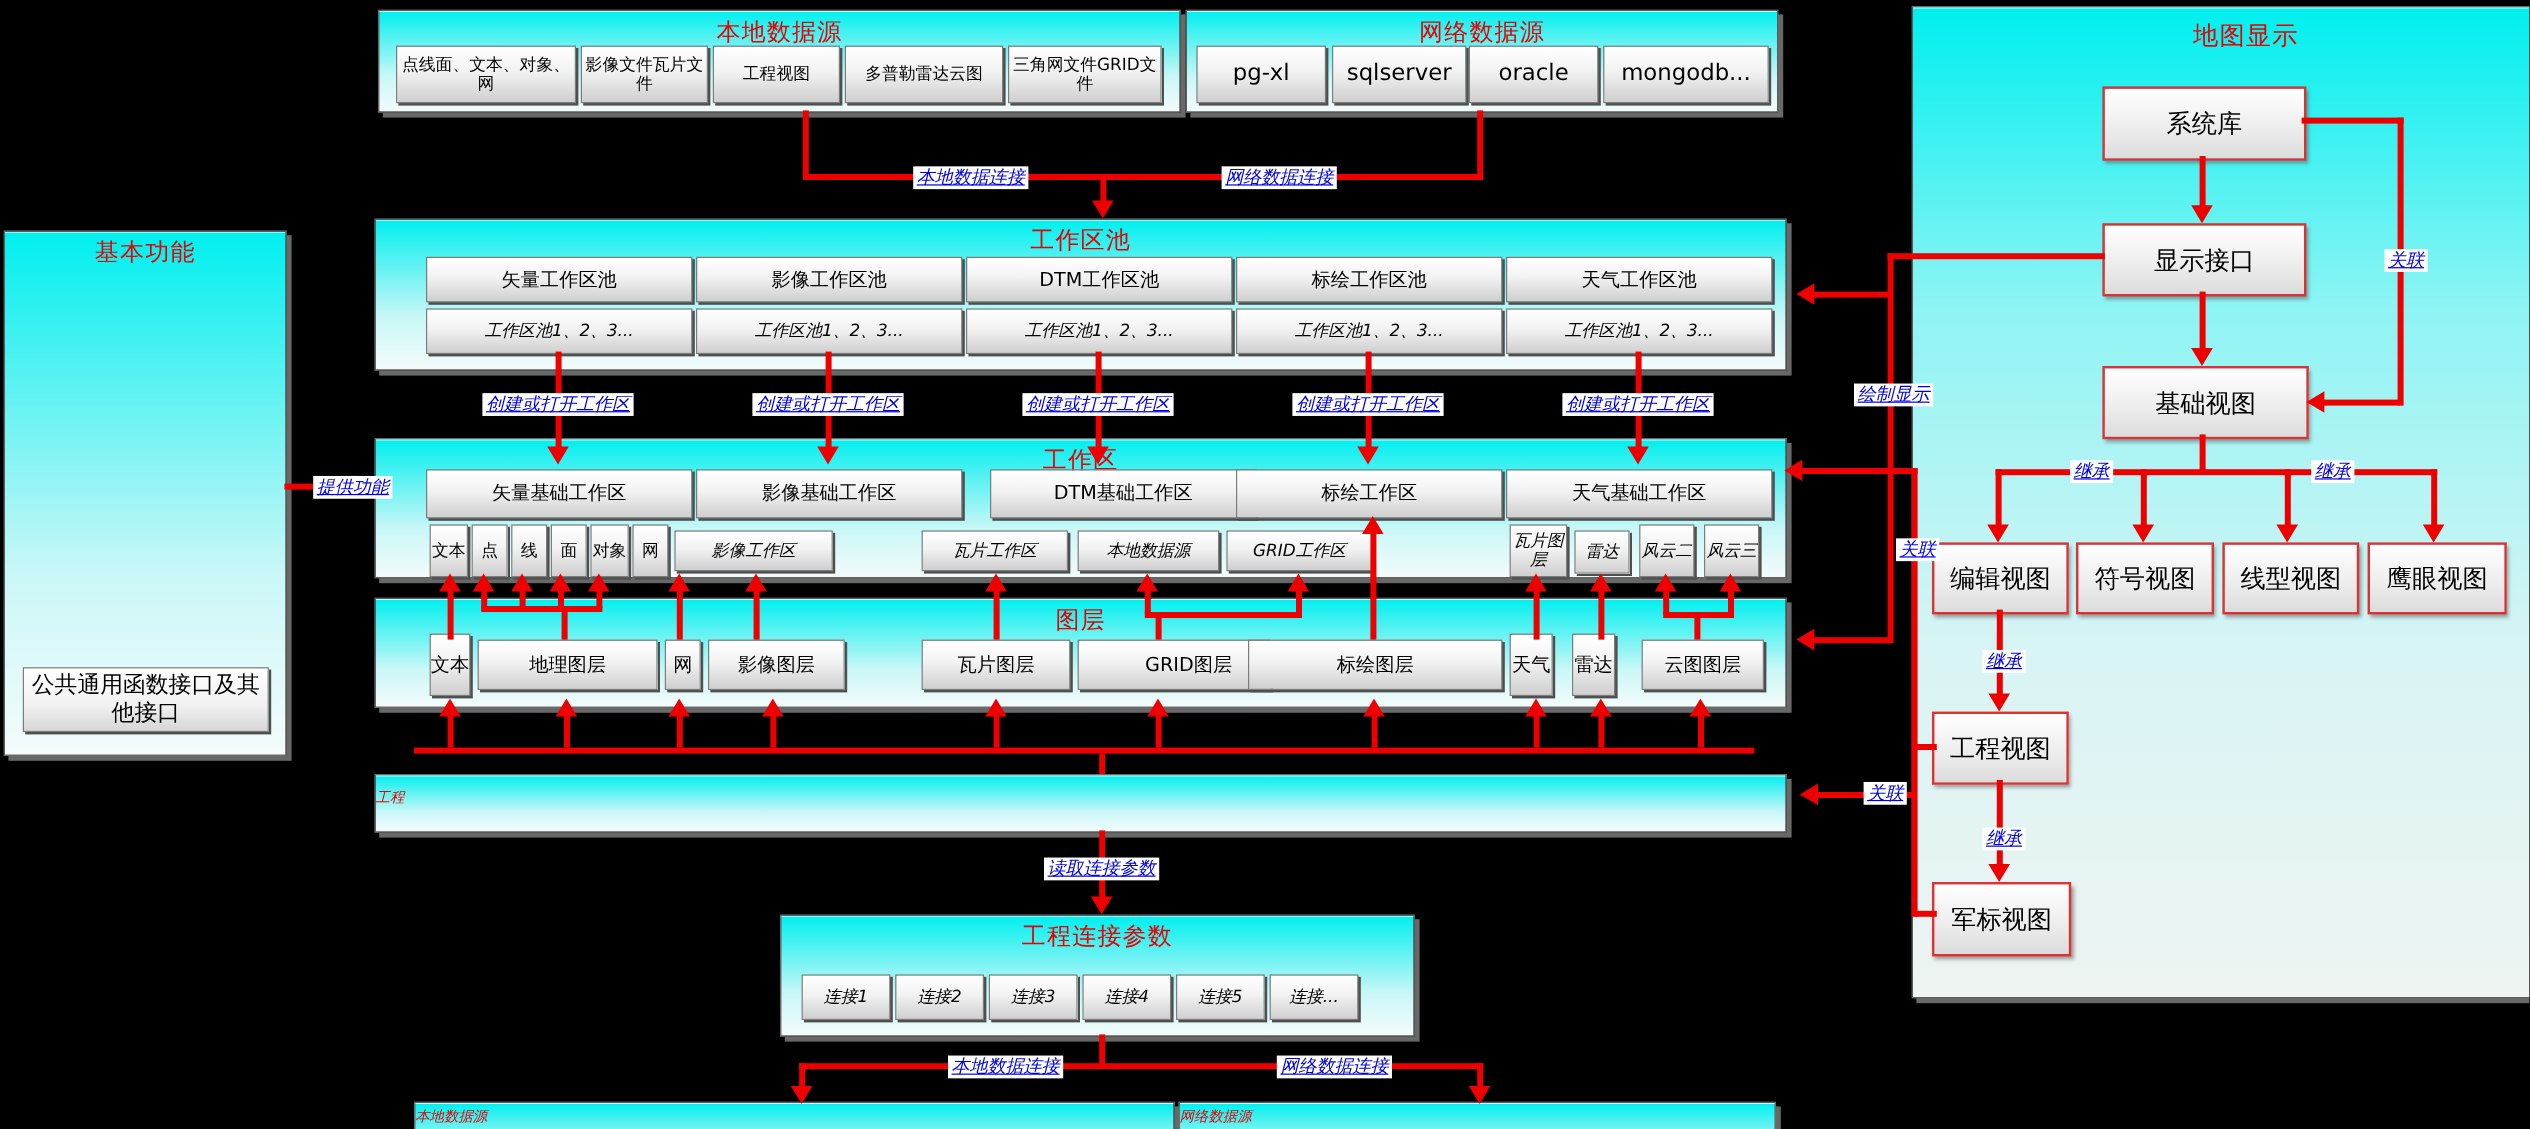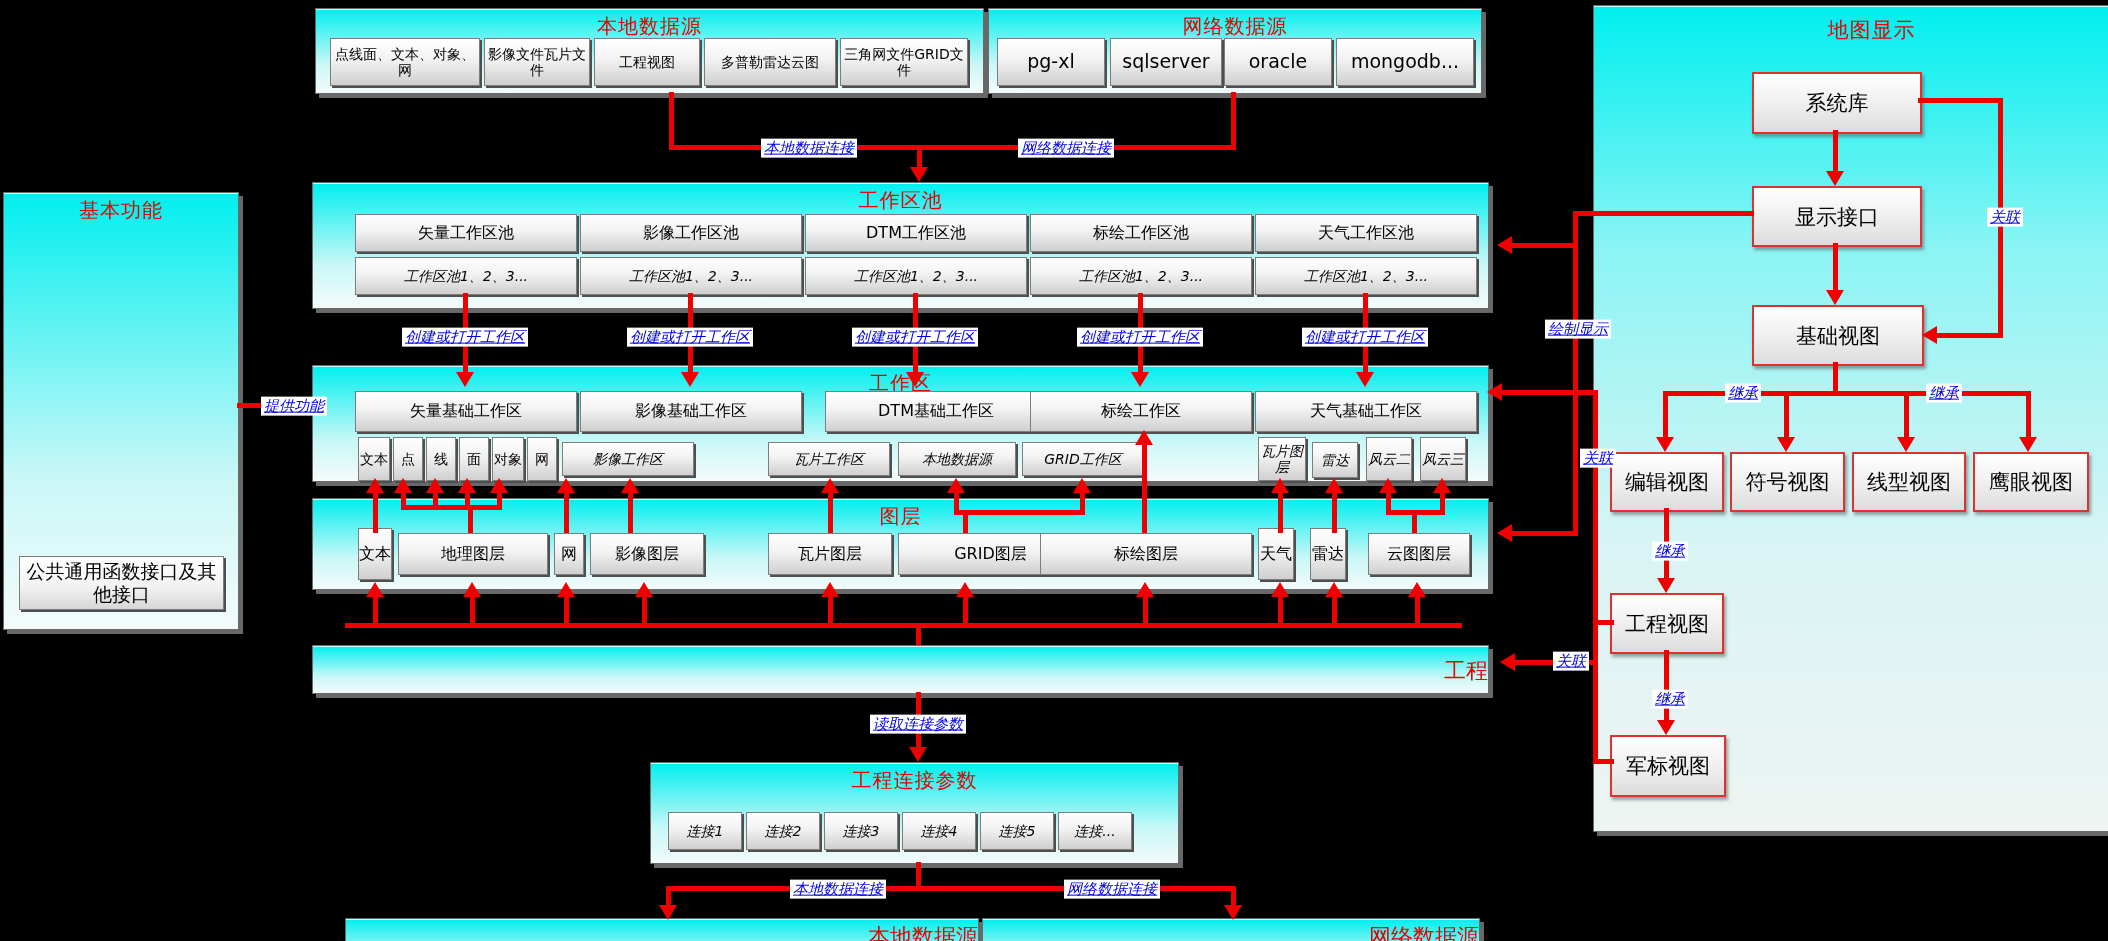--- a/index.html
+++ b/index.html
@@ -22,21 +22,21 @@
           border:2px solid #e03030;box-shadow:2px 3px 3px rgba(90,90,90,.55);
           color:#000;font-size:21px;}
   .line{position:absolute;background:#ee0000;}
   .ar{position:absolute;width:0;height:0;border-style:solid;border-color:transparent;}
   .lbl{position:absolute;transform:translate(-50%,-50%);background:#ffffff;color:#0000e6;
        font-size:15px;font-style:italic;text-decoration:underline;padding:0 3px;
        white-space:nowrap;line-height:1.25;}
   .basicline{color:#000;font-size:19px;line-height:24px;text-align:center;white-space:nowrap;}
   .innerbox{position:absolute;background:linear-gradient(180deg,#ffffff,#f1f1f1 60%,#d6d6d6);
        border:1px solid #7d7d7d;box-shadow:2px 2px 0 #4f4f4f;color:#000;}
-  .bartitle-mid{position:absolute;left:0;right:0;text-align:right;color:#e90000;font-size:22px;}
+  .bartitle-mid{position:absolute;left:0;right:0;text-align:left;color:#e90000;font-size:12px;font-style:italic;}
 </style>
 </head>
 <body>
 
 <div id="canvas">
 
   <div class="bigbar" style="left:3px;top:192px;width:234px;height:436px;">
     <div class="paneltitle">基本功能</div>
     <div class="innerbox" style="left:15px;top:363px;width:203px;height:52px;display:flex;align-items:center;justify-content:center;text-align:center;font-size:19px;line-height:23px;">
       <span>公共通用函数接口及其他接口</span>

